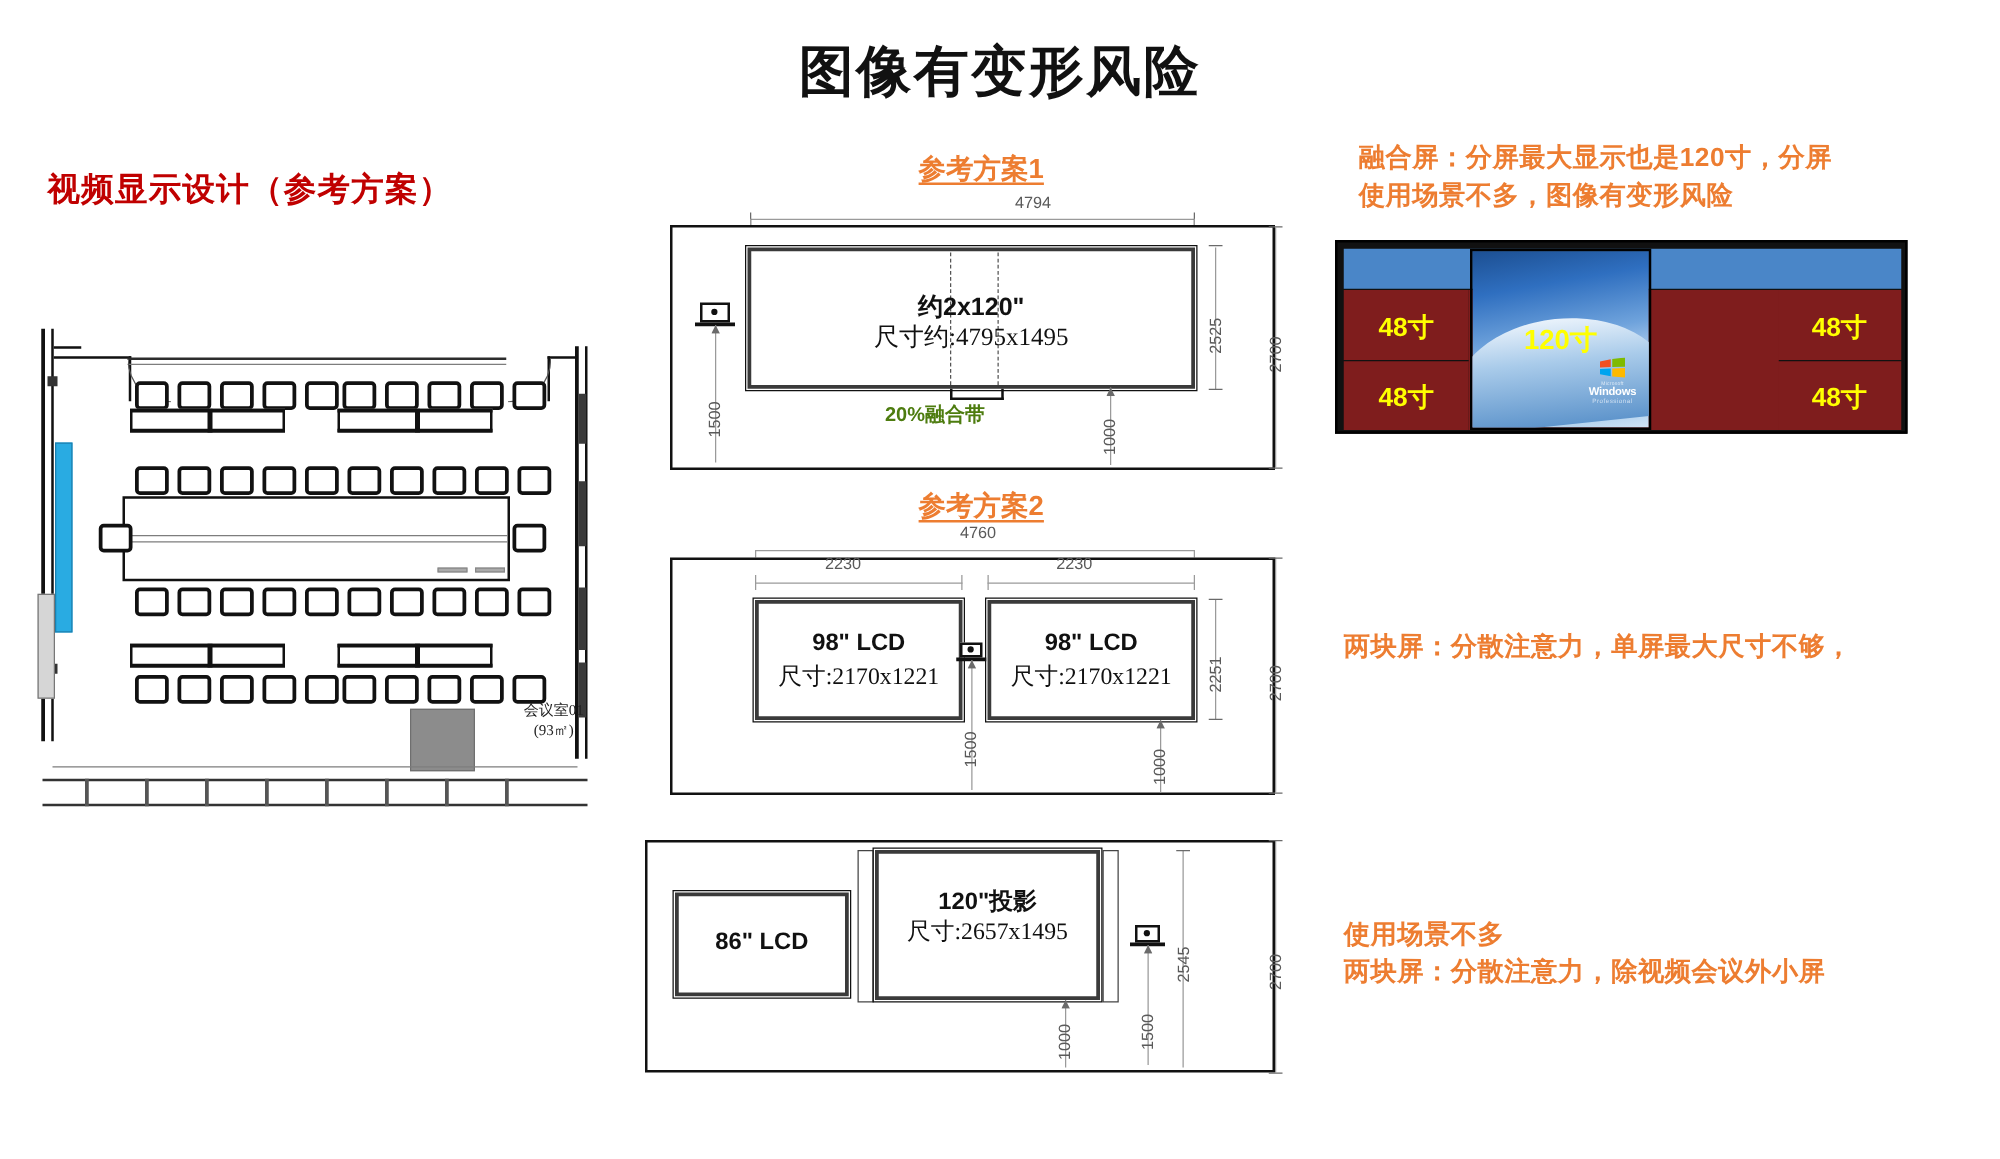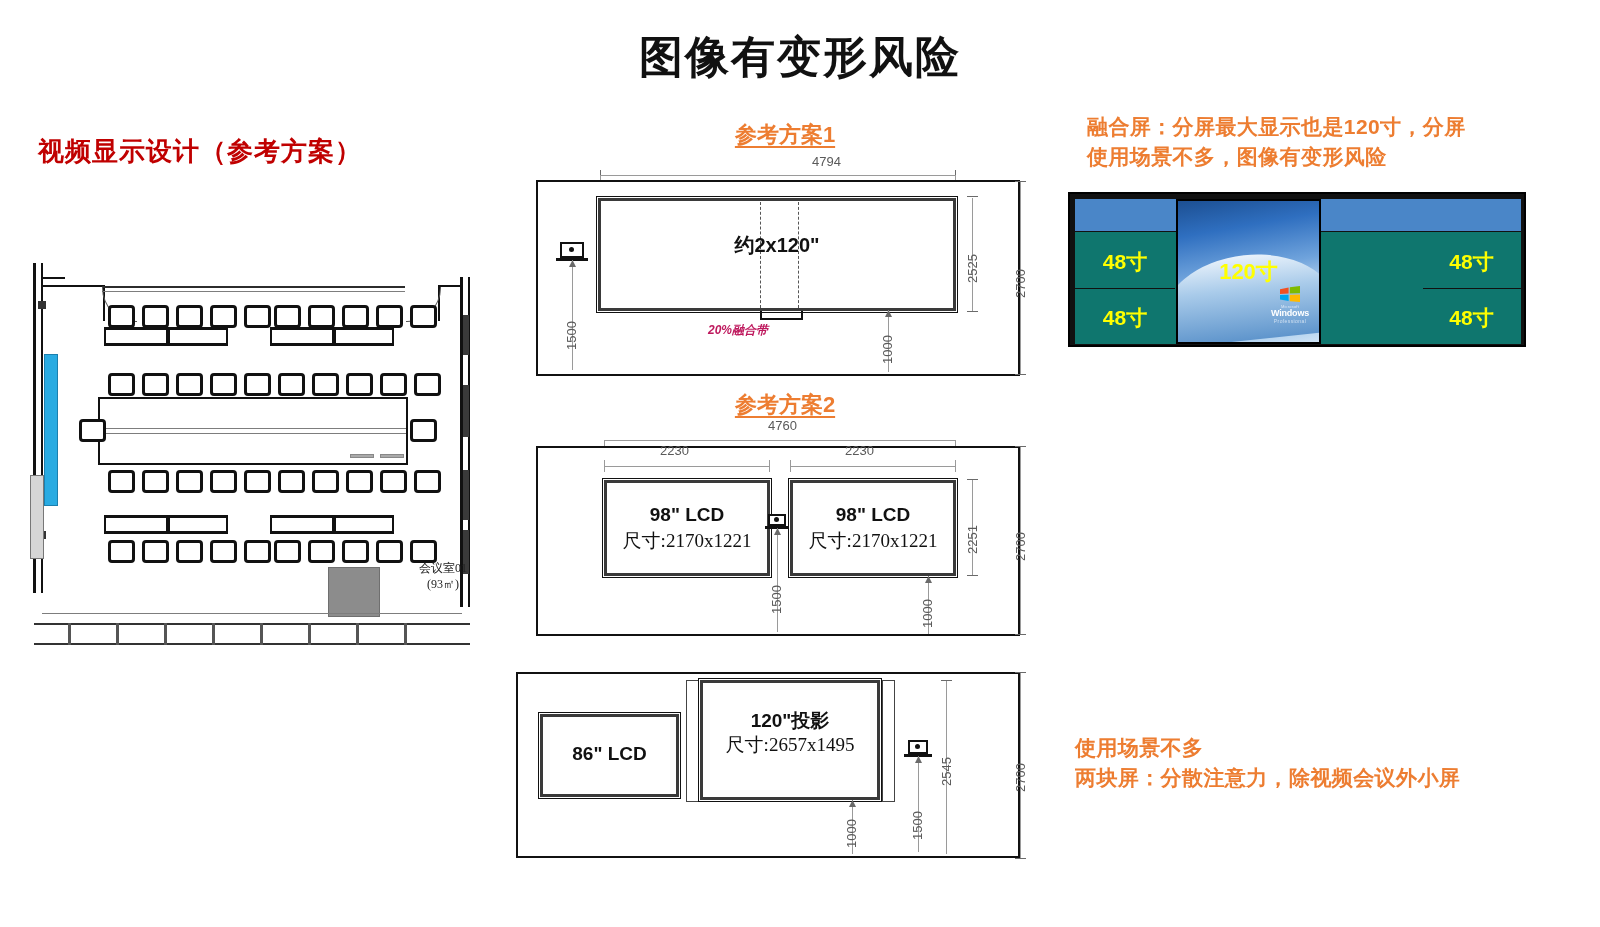--- a/index.html
+++ b/index.html
@@ -61,40 +61,39 @@
     position:absolute;color:#5a5a5a;font-size:13px;
     font-family:"Liberation Sans",sans-serif;white-space:nowrap;
   }
   .dimtext.vert{transform:rotate(-90deg);transform-origin:left top;}
   .dimline{position:absolute;background:#9a9a9a;}
   .dimline.h{height:1px;}
   .dimline.v{width:1px;}
   .tick{position:absolute;background:#6a6a6a;}
   .dashed{position:absolute;border-left:1px dashed #555;}
   .fuse-label{
-    position:absolute;font-family:"Liberation Serif",serif;font-size:12px;color:#be185d;
+    position:absolute;font-family:"Liberation Serif",serif;font-size:16px;color:#4d7c0f;
     white-space:nowrap;
-    font-style:italic;
   }
   .cam{
     position:absolute;width:24px;height:16px;border:2px solid #111;
     background:#fff;box-sizing:border-box;
   }
   .cam:after{
     content:"";position:absolute;left:50%;top:50%;width:5px;height:5px;
     margin:-3px 0 0 -3px;border-radius:50%;background:#111;
   }
   .cam-base{position:absolute;height:3px;background:#111;}
 
   
   #display-mock{
     position:absolute;left:1068px;top:192px;width:458px;height:155px;
     background:#111;border:2px solid #000;box-sizing:border-box;
   }
-  .panel{position:absolute;background:#0f766e;box-sizing:border-box;}
+  .panel{position:absolute;background:#7f1d1d;box-sizing:border-box;}
   .panel-label{
     position:absolute;left:0;right:0;text-align:center;color:#FFFF00;
     font-size:21px;font-weight:700;font-family:"Liberation Sans",sans-serif;
   }
   .blueband{position:absolute;background:#4a86c8;}
   #center-screen{
     position:absolute;left:106px;top:5px;width:145px;height:145px;
     background:linear-gradient(170deg,#1c4f92 0%,#2f6fc0 22%,#6fa3dc 48%,#b9d4ef 66%,#8fbde6 80%,#cfe3f5 100%);
     border:2px solid #000;box-sizing:border-box;overflow:hidden;
   }
@@ -257,20 +256,21 @@
   <div class="dimline v" style="left:435px;top:25px;height:16px;"></div>
 
   <div class="room-outline" style="left:16px;top:30px;width:484px;height:196px;"></div>
 
   <div class="screen" style="left:78px;top:48px;width:358px;height:113px;"></div>
 
   <div class="dashed" style="left:240px;top:52px;height:106px;"></div>
   <div class="dashed" style="left:278px;top:52px;height:106px;"></div>
 
   <div class="screen-label" style="top:82px;left:78px;width:358px;font-size:20px;font-weight:700;font-family:'Liberation Sans',sans-serif;">约2x120"</div>
+  <div class="screen-label" style="top:106px;left:78px;width:358px;font-size:20px;">尺寸约:4795x1495</div>
 
   <div class="abs" style="left:240px;top:161px;width:39px;height:7px;border:2px solid #111;border-top:none;"></div>
   <div class="fuse-label" style="left:188px;top:172px;font-weight:700;font-family:'Liberation Sans',sans-serif;">20%融合带</div>
 
   <div class="cam" style="left:40px;top:92px;"></div>
   <div class="cam-base" style="left:36px;top:108px;width:32px;"></div>
 
   <div class="dimline v" style="left:52px;top:110px;height:110px;"></div>
   <div class="tick" style="left:49px;top:110px;width:7px;height:7px;background:#6a6a6a;clip-path:polygon(50% 0,100% 100%,0 100%);"></div>
   <div class="dimtext vert" style="left:44px;top:200px;">1500</div>
@@ -376,20 +376,21 @@
   <div class="tick" style="left:447px;top:157px;width:11px;height:1px;"></div>
   <div class="dimtext vert" style="left:445px;top:136px;">2251</div>
 
   <div class="dimline v" style="left:500px;top:28px;height:188px;"></div>
   <div class="tick" style="left:495px;top:28px;width:11px;height:1px;"></div>
   <div class="tick" style="left:495px;top:216px;width:11px;height:1px;"></div>
   <div class="dimtext vert" style="left:493px;top:143px;">2700</div>
 </div>
 
 <div class="abs note" style="left:1075px;top:503px;width:480px;">
+  <div>两块屏：分散注意力，单屏最大尺寸不够，</div>
 </div>
 
 <div class="abs scheme-title" style="left:570px;top:646px;width:430px;margin-top:36px;">参考方案3</div>
 
 <div class="abs" id="scheme-3" style="left:516px;top:672px;width:520px;height:190px;">
 
   <div class="room-outline" style="left:0px;top:0px;width:504px;height:186px;"></div>
 
   <div class="screen" style="left:24px;top:42px;width:139px;height:83px;"></div>
   <div class="screen-label" style="left:24px;top:71px;width:139px;font-size:19px;font-weight:700;font-family:'Liberation Sans',sans-serif;">86" LCD</div>

